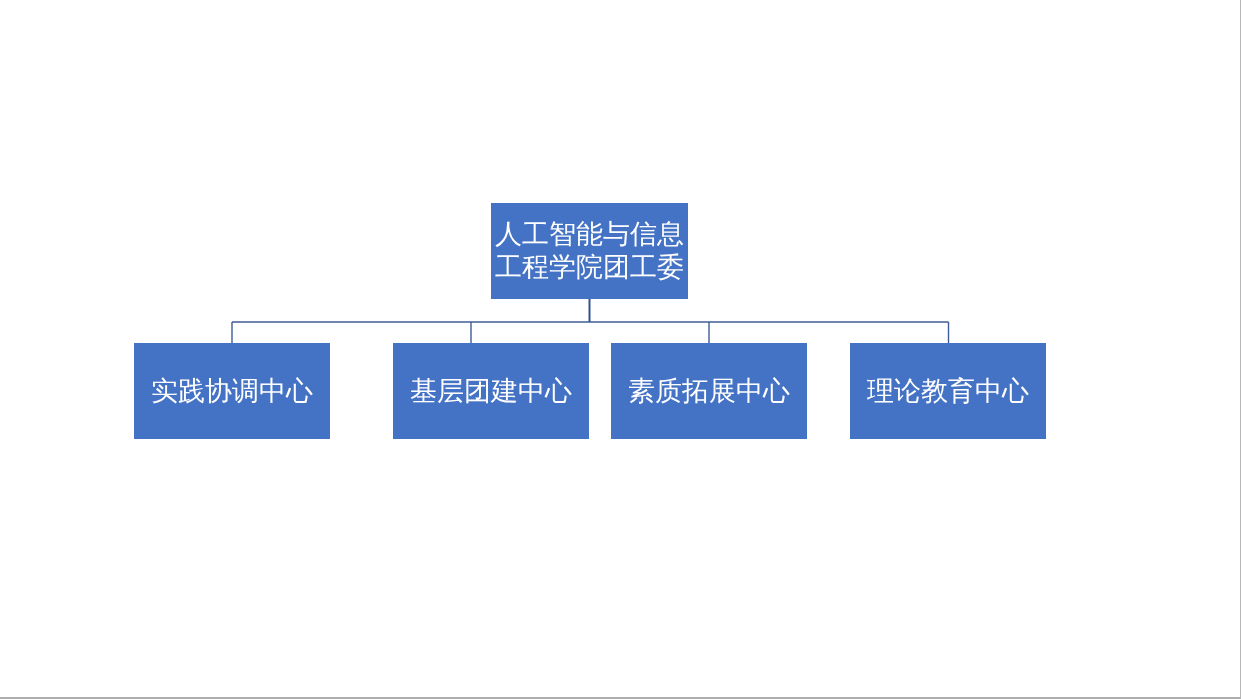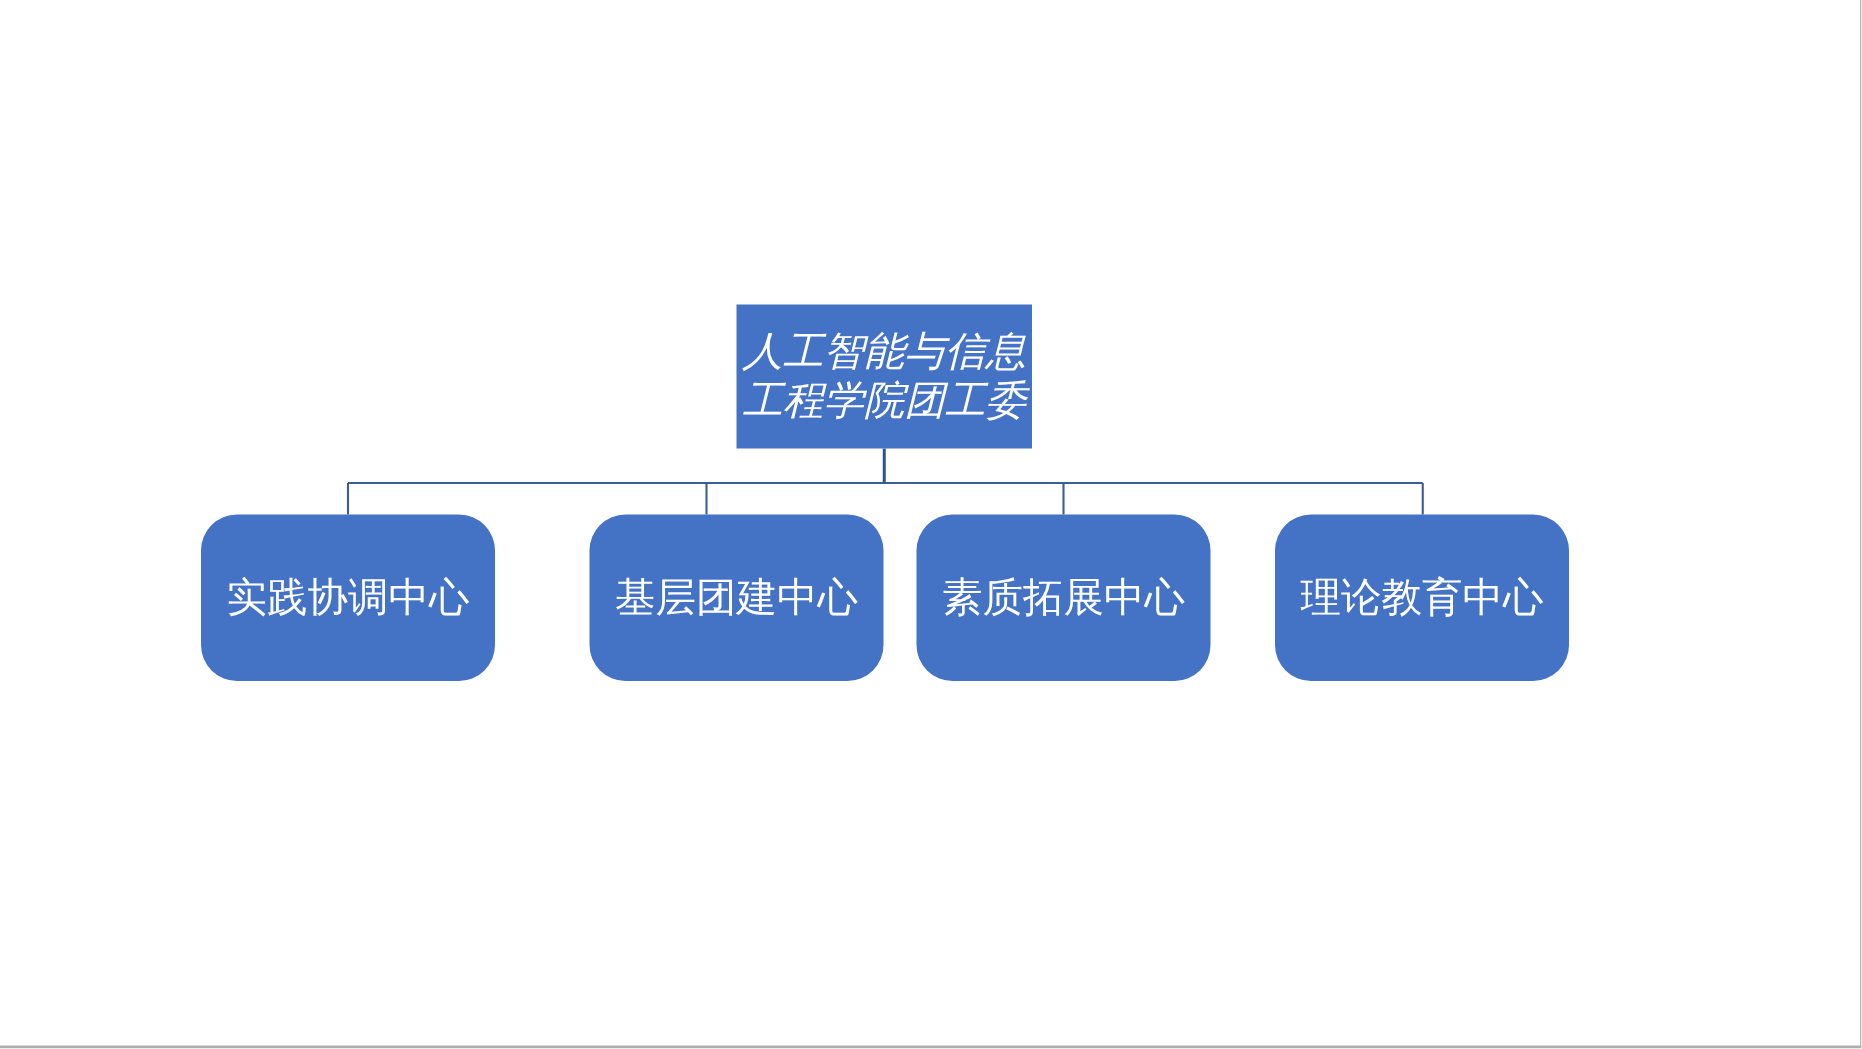--- a/index.html
+++ b/index.html
@@ -47,27 +47,25 @@
     box-sizing: border-box;
     padding: 0 2px;
     cursor: default;
     user-select: none;
   }
   .node-root {
     left: 491px;
     top: 203px;
     width: 197px;
     height: 96px;
-    font-style: italic;
   }
   .node-child {
     top: 343px;
     width: 196px;
-    height: 111px;
-    border-radius: 24px;
+    height: 96px;
   }
   .node-child-0 { left: 134px; }
   .node-child-1 { left: 373px; margin-left: 20px; }
   .node-child-2 { left: 611px; }
   .node-child-3 { left: 850px; }
 </style>
 </head>
 <body>
 
 <div class="canvas">

